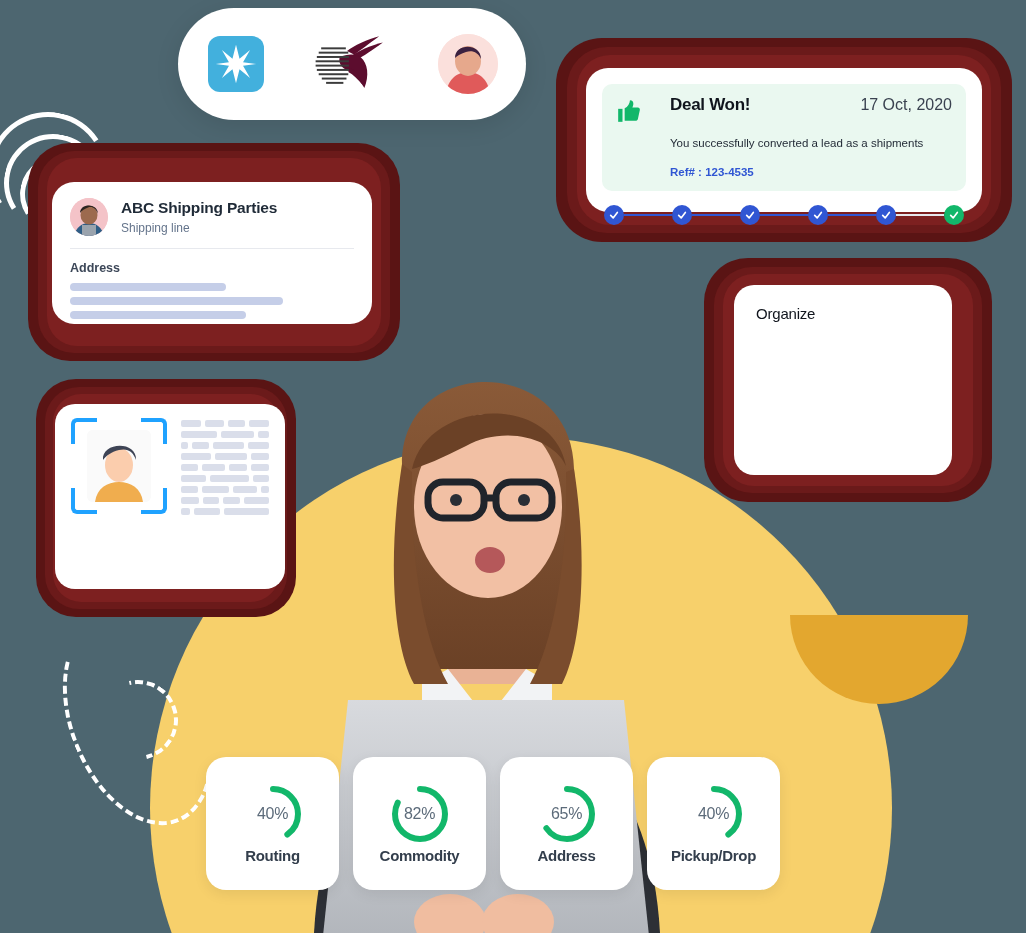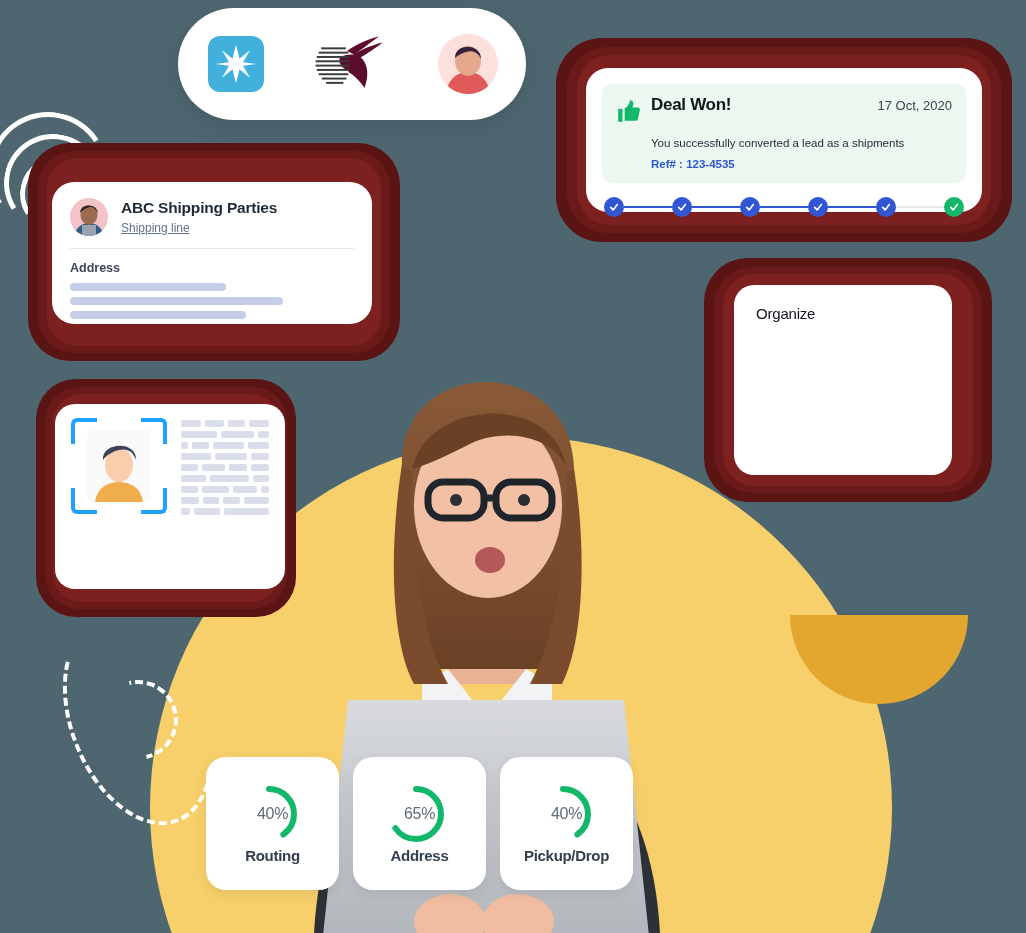--- a/index.html
+++ b/index.html
@@ -61,21 +61,21 @@
   .avatar-circ{width:60px;height:60px;border-radius:50%;background:#fbe0dc;overflow:hidden;position:relative;}
 
   
   #abc-frame{left:28px;top:143px;width:372px;height:218px;border-radius:42px;}
   #abc-frame .f2{left:10px;top:8px;right:10px;bottom:8px;border-radius:36px;}
   #abc-frame .f3{left:19px;top:15px;right:19px;bottom:15px;border-radius:30px;}
   #abc-card{left:52px;top:182px;width:320px;height:142px;border-radius:22px;}
   .abc-head{display:flex;align-items:center;gap:13px;padding:16px 18px 0 18px;}
   .abc-av{width:38px;height:38px;border-radius:50%;background:#f4c3c8;overflow:hidden;position:relative;flex:0 0 auto;}
   .abc-title{font-size:15.5px;font-weight:bold;color:#1f2a37;line-height:1.1;letter-spacing:-.2px;}
-  .abc-sub{font-size:12px;color:#64748b;margin-top:4px;text-decoration:underline;}
+  .abc-sub{font-size:12px;color:#64748b;margin-top:4px;}
   .abc-rule{height:1px;background:#e7e9ee;margin:12px 18px 0 18px;}
   .abc-addr{font-size:12.5px;font-weight:bold;color:#3c4758;padding:12px 22px 0 18px;}
   .bars{padding:8px 18px 0 18px;}
   .bar{height:8px;border-radius:5px;background:#c5cee8;margin-bottom:6px;}
 
   
   #kyc-frame{left:36px;top:379px;width:260px;height:238px;border-radius:40px;}
   #kyc-frame .f2{left:9px;top:8px;right:9px;bottom:8px;border-radius:34px;}
   #kyc-frame .f3{left:17px;top:15px;right:17px;bottom:15px;border-radius:28px;}
   #kyc-card{left:55px;top:404px;width:230px;height:185px;border-radius:20px;}
@@ -92,27 +92,27 @@
   .doclines{flex:1 1 auto;padding-top:2px;}
   .docrow{display:flex;gap:4px;margin-bottom:4px;}
   .docrow i{display:block;height:7px;border-radius:2px;background:#dadeea;}
 
   
   #deal-frame{left:556px;top:38px;width:456px;height:204px;border-radius:46px;}
   #deal-frame .f2{left:11px;top:9px;right:11px;bottom:9px;border-radius:40px;}
   #deal-frame .f3{left:21px;top:17px;right:21px;bottom:17px;border-radius:33px;}
   #deal-card{left:586px;top:68px;width:396px;height:144px;border-radius:22px;}
   .deal-banner{margin:16px 16px 0 16px;background:#eaf8f0;border-radius:10px;
-    padding:11px 14px 13px 14px;display:flex;gap:9px;}
+    padding:11px 14px 13px 14px;display:flex;gap:28px;}
   .thumb{width:26px;height:26px;flex:0 0 auto;margin-top:3px;}
   .deal-rowtop{display:flex;align-items:baseline;justify-content:space-between;}
   .deal-title{font-size:17px;font-weight:bold;color:#10151d;letter-spacing:-.3px;}
-  .deal-date{font-size:13px;color:#3a4250;}
+  .deal-date{font-size:16px;color:#3a4250;}
   .deal-desc{font-size:11.5px;color:#1f2733;margin-top:22px;}
-  .deal-ref{font-size:11.5px;font-weight:bold;color:#3056d3;margin-top:9px;}
+  .deal-ref{font-size:11.5px;font-weight:bold;color:#3056d3;margin-top:17px;}
   .stepper{display:flex;align-items:center;margin:14px 18px 0 18px;}
   .step-dot{width:20px;height:20px;border-radius:50%;flex:0 0 auto;
     display:flex;align-items:center;justify-content:center;}
   .step-dot.blue{background:#3056d3;}
   .step-dot.green{background:#12b76a;}
   .step-line{height:2.5px;flex:1 1 auto;}
   .step-line.blue{background:#3056d3;}
   .step-line.grey{background:#e6e8ed;}
   .chk{width:10px;height:10px;}
 
@@ -125,21 +125,21 @@
   .chips{display:flex;flex-wrap:wrap;gap:9px;padding:14px 18px 0 22px;}
 
   
   .person{position:absolute;left:252px;top:214px;width:470px;height:719px;}
 
   
   .prog-row{position:absolute;left:206px;top:757px;display:flex;gap:14px;}
   .prog-card{width:133px;height:133px;background:#ffffff;border-radius:20px;
     box-shadow:0 4px 14px rgba(0,0,0,.08);
     display:flex;flex-direction:column;align-items:center;justify-content:center;}
-  .ring-wrap{position:relative;width:70px;height:62px;display:flex;align-items:center;justify-content:flex-start;}
+  .ring-wrap{position:relative;width:70px;height:62px;display:flex;align-items:center;justify-content:center;}
   .ring-val{position:absolute;left:0;top:0;width:100%;height:100%;
     display:flex;align-items:center;justify-content:center;
     font-size:16px;color:#5c6b7a;letter-spacing:-.3px;}
   .prog-label{font-size:15px;font-weight:bold;color:#333e4c;margin-top:2px;letter-spacing:-.3px;}
 </style>
 </head>
 <body>
 
 <div class="stage">
 
@@ -420,20 +420,29 @@
           <svg width="62" height="62" viewBox="0 0 62 62">
             <circle cx="31" cy="31" r="25" fill="none" stroke="#12b76a" stroke-width="6" stroke-linecap="round" stroke-dasharray="62.83 94.25" transform="rotate(-90 31 31)"></circle>
           </svg>
           <div class="ring-val">40%</div>
         </div>
         <div class="prog-label">Routing</div>
       </div>
       <div class="prog-card">
         <div class="ring-wrap">
           <svg width="62" height="62" viewBox="0 0 62 62">
+            <circle cx="31" cy="31" r="25" fill="none" stroke="#12b76a" stroke-width="6" stroke-linecap="round" stroke-dasharray="128.81 28.27" transform="rotate(-90 31 31)"></circle>
+          </svg>
+          <div class="ring-val">82%</div>
+        </div>
+        <div class="prog-label">Commodity</div>
+      </div>
+      <div class="prog-card">
+        <div class="ring-wrap">
+          <svg width="62" height="62" viewBox="0 0 62 62">
             <circle cx="31" cy="31" r="25" fill="none" stroke="#12b76a" stroke-width="6" stroke-linecap="round" stroke-dasharray="102.10 54.98" transform="rotate(-90 31 31)"></circle>
           </svg>
           <div class="ring-val">65%</div>
         </div>
         <div class="prog-label">Address</div>
       </div>
       <div class="prog-card">
         <div class="ring-wrap">
           <svg width="62" height="62" viewBox="0 0 62 62">
             <circle cx="31" cy="31" r="25" fill="none" stroke="#12b76a" stroke-width="6" stroke-linecap="round" stroke-dasharray="62.83 94.25" transform="rotate(-90 31 31)"></circle>

